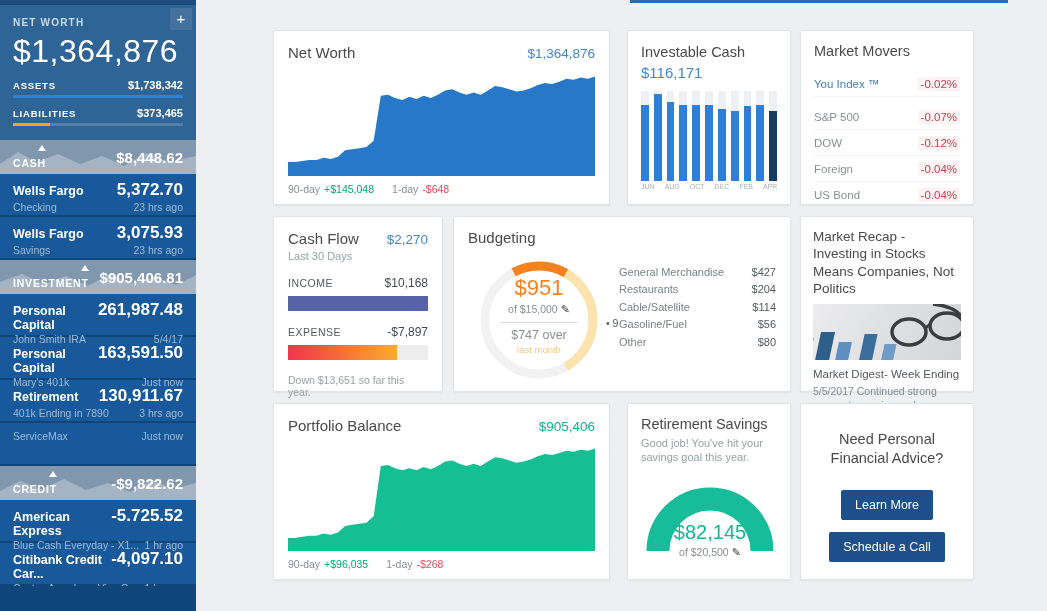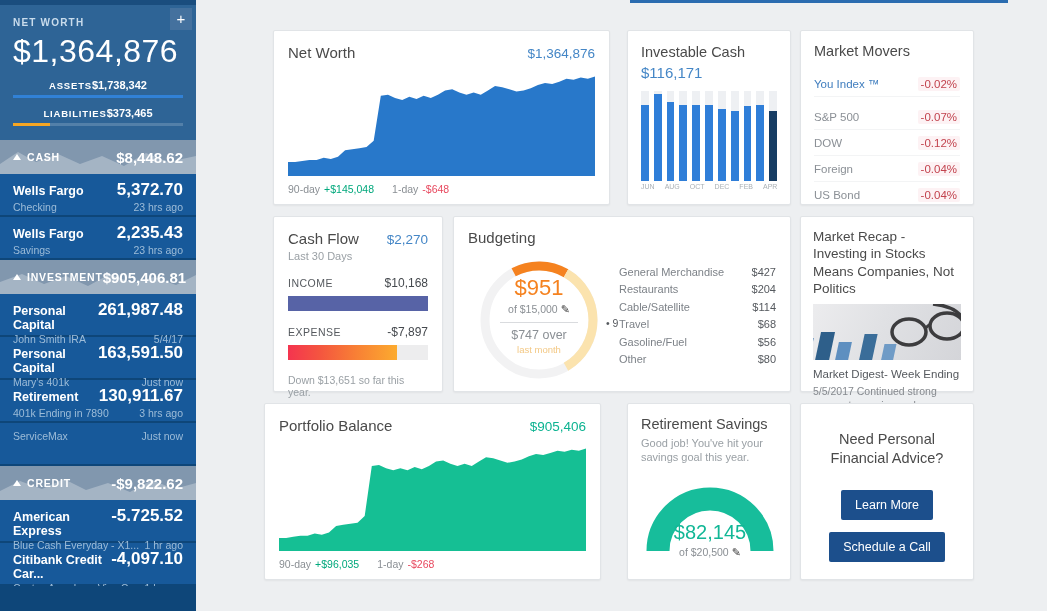--- a/index.html
+++ b/index.html
@@ -6,28 +6,28 @@
   html,body { width:1047px; height:611px; overflow:hidden; }
   body { font-family:"Liberation Sans","DejaVu Sans",sans-serif; background:#edeff1; position:relative; }
 
   
   .sidebar { position:absolute; left:0; top:0; width:196px; height:611px; background:#17599a; display:flex; flex-direction:column; }
   .sb-header { background:#2e6496; border-top:5px solid #1a4d7e; height:140px; position:relative; padding:8px 13px 0 13px; flex:none; }
   .sb-add { position:absolute; top:3px; right:4px; width:22px; height:22px; background:#44719e; color:#fff; font-size:15px; text-align:center; line-height:21px; cursor:pointer; }
   .sb-networth-label { font-size:10px; font-weight:bold; letter-spacing:1.2px; color:#c9dcec; margin-top:4px; }
   .sb-networth-value { font-size:32px; font-weight:300; color:#ffffff; margin-top:5px; letter-spacing:0.5px; }
   .sb-stat { margin-top:9px; }
-  .sb-stat-row { display:flex; justify-content:center; align-items:baseline; }
+  .sb-stat-row { display:flex; justify-content:space-between; align-items:baseline; }
   .sb-stat-label { font-size:9.5px; font-weight:bold; letter-spacing:0.8px; color:#ffffff; }
   .sb-stat-value { font-size:11px; font-weight:bold; color:#ffffff; }
   .sb-bar-track { height:3px; background:rgba(255,255,255,0.18); margin-top:4px; }
   .sb-bar-fill { height:3px; }
   .sb-band { height:34px; background:#8197ae; position:relative; flex:none; display:flex; align-items:center; justify-content:space-between; padding:0 13px; overflow:hidden; cursor:pointer; }
   .sb-band svg { position:absolute; left:0; bottom:0; width:196px; height:30px; }
-  .sb-band-left { display:flex; align-items:center; gap:6px; position:relative; z-index:1; }
+  .sb-band-left { display:flex; align-items:flex-end; gap:6px; position:relative; z-index:1;flex-direction:column; }
   .sb-band-caret { width:0; height:0; border-left:4px solid transparent; border-right:4px solid transparent; border-bottom:6px solid #ffffff; }
   .sb-band-label { font-size:10.5px; font-weight:bold; letter-spacing:0.8px; color:#ffffff; }
   .sb-band-value { font-size:15px; font-weight:bold; color:#ffffff; position:relative; z-index:1; }
   .acct { height:43px; border-bottom:2px solid #0e4679; padding:6px 13px 0 13px; flex:none; cursor:pointer; }
   .acct-top, .acct-sub { display:flex; justify-content:space-between; align-items:baseline; }
   .acct-name { font-size:12.5px; font-weight:bold; color:#ffffff; }
   .acct-amount { font-size:17px; font-weight:bold; color:#ffffff; }
   .acct-detail, .acct-updated { font-size:10.5px; color:#9dbcd8; margin-top:1px; }
   .sb-footer { flex:1; background:#0e4679; }
 
@@ -157,21 +157,21 @@
         <span class="acct-amount">5,372.70</span>
       </div>
     <div class="acct-sub">
         <span class="acct-detail">Checking</span>
         <span class="acct-updated">23 hrs ago</span>
       </div>
   </div>
   <div class="acct">
     <div class="acct-top">
         <span class="acct-name">Wells Fargo</span>
-        <span class="acct-amount">2,235.43</span>
+        <span class="acct-amount">3,075.93</span>
       </div>
     <div class="acct-sub">
         <span class="acct-detail">Savings</span>
         <span class="acct-updated">23 hrs ago</span>
       </div>
   </div>
 
   <div class="sb-band">
     <svg viewBox="0 0 196 30" preserveAspectRatio="none">
         <polygon points="0,30 0,18 22,10 44,20 66,12 88,22 110,10 132,19 154,13 176,21 196,11 196,30" fill="rgba(255,255,255,0.28)"></polygon>
@@ -394,24 +394,20 @@
           <span class="bl-label">General Merchandise</span>
           <span class="bl-value">$427</span>
         </div>
       <div class="bl-row">
           <span class="bl-label">Restaurants</span>
           <span class="bl-value">$204</span>
         </div>
       <div class="bl-row">
           <span class="bl-label">Cable/Satellite</span>
           <span class="bl-value">$114</span>
-        </div>
-      <div class="bl-row">
-          <span class="bl-label">Travel</span>
-          <span class="bl-value">$68</span>
         </div>
       <div class="bl-row">
           <span class="bl-label">Gasoline/Fuel</span>
           <span class="bl-value">$56</span>
         </div>
       <div class="bl-row">
           <span class="bl-label">Other</span>
           <span class="bl-value">$80</span>
         </div>
     </div>
@@ -429,21 +425,21 @@
         <ellipse cx="96" cy="28" rx="17" ry="13" fill="none" stroke="#3c3c3e" stroke-width="3.5"></ellipse>
         <ellipse cx="134" cy="22" rx="17" ry="13" fill="none" stroke="#3c3c3e" stroke-width="3.5"></ellipse>
         <path d="M112 25 Q 116 20 118 21" fill="none" stroke="#3c3c3e" stroke-width="3"></path>
         <path d="M148 12 Q 140 2 120 0" fill="none" stroke="#3c3c3e" stroke-width="3.5"></path>
       </svg>
     </div>
     <div class="recap-caption">Market Digest- Week Ending</div>
     <div class="recap-body">5/5/2017 Continued strong corporate earning and a robust...</div>
   </div>
 
-  <div class="card chart-card" style="left:68px; top:403px; width:337px; height:177px;">
+  <div class="card chart-card" style="left:77px; top:403px; width:337px; height:177px;">
     <div class="card-head">
       <span class="card-title">Portfolio Balance</span>
       <span class="head-value-teal">$905,406</span>
     </div>
     <div class="area-host"><svg width="100%" height="100%" viewBox="0 0 100 100" preserveAspectRatio="none">
           <polygon points="0,100 0.00,88.00 2.33,88.00 4.65,87.00 6.98,86.00 9.30,86.00 11.63,84.00 13.95,85.00 16.28,83.00 18.60,77.00 20.93,76.00 23.26,75.00 25.58,74.00 27.91,68.00 30.23,22.00 32.56,21.00 34.88,24.00 37.21,26.00 39.53,24.00 41.86,26.00 44.19,23.00 46.51,25.00 48.84,22.00 51.16,18.00 53.49,17.00 55.81,20.00 58.14,22.00 60.47,20.00 62.79,22.00 65.12,18.00 67.44,14.00 69.77,15.00 72.09,17.00 74.42,19.00 76.74,18.00 79.07,16.00 81.40,13.00 83.72,11.00 86.05,12.00 88.37,10.00 90.70,8.00 93.02,9.00 95.35,7.00 97.67,8.00 100.00,6.00 100,100" fill="#15bf94"></polygon>
         </svg></div>
     <div class="chart-footer">
       <span>90-day</span><span class="pos">+$96,035</span><span>1-day</span><span class="neg">-$268</span>
     </div>

